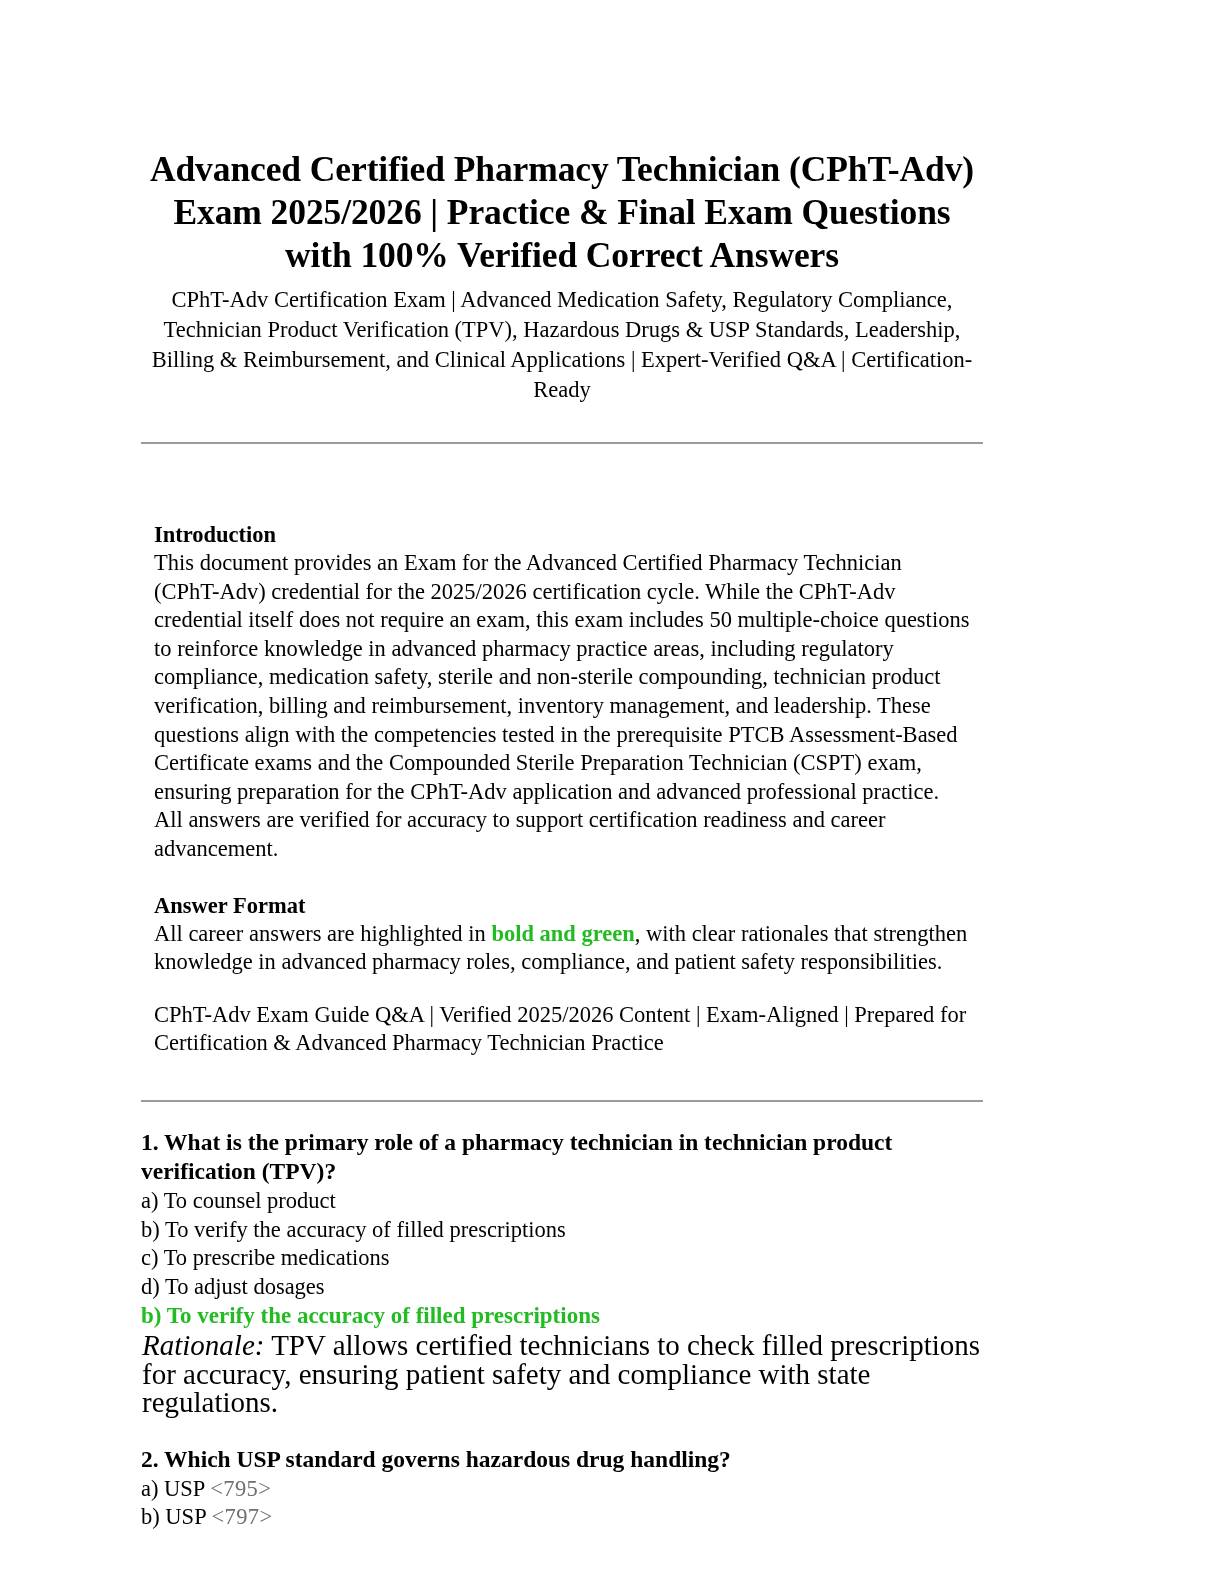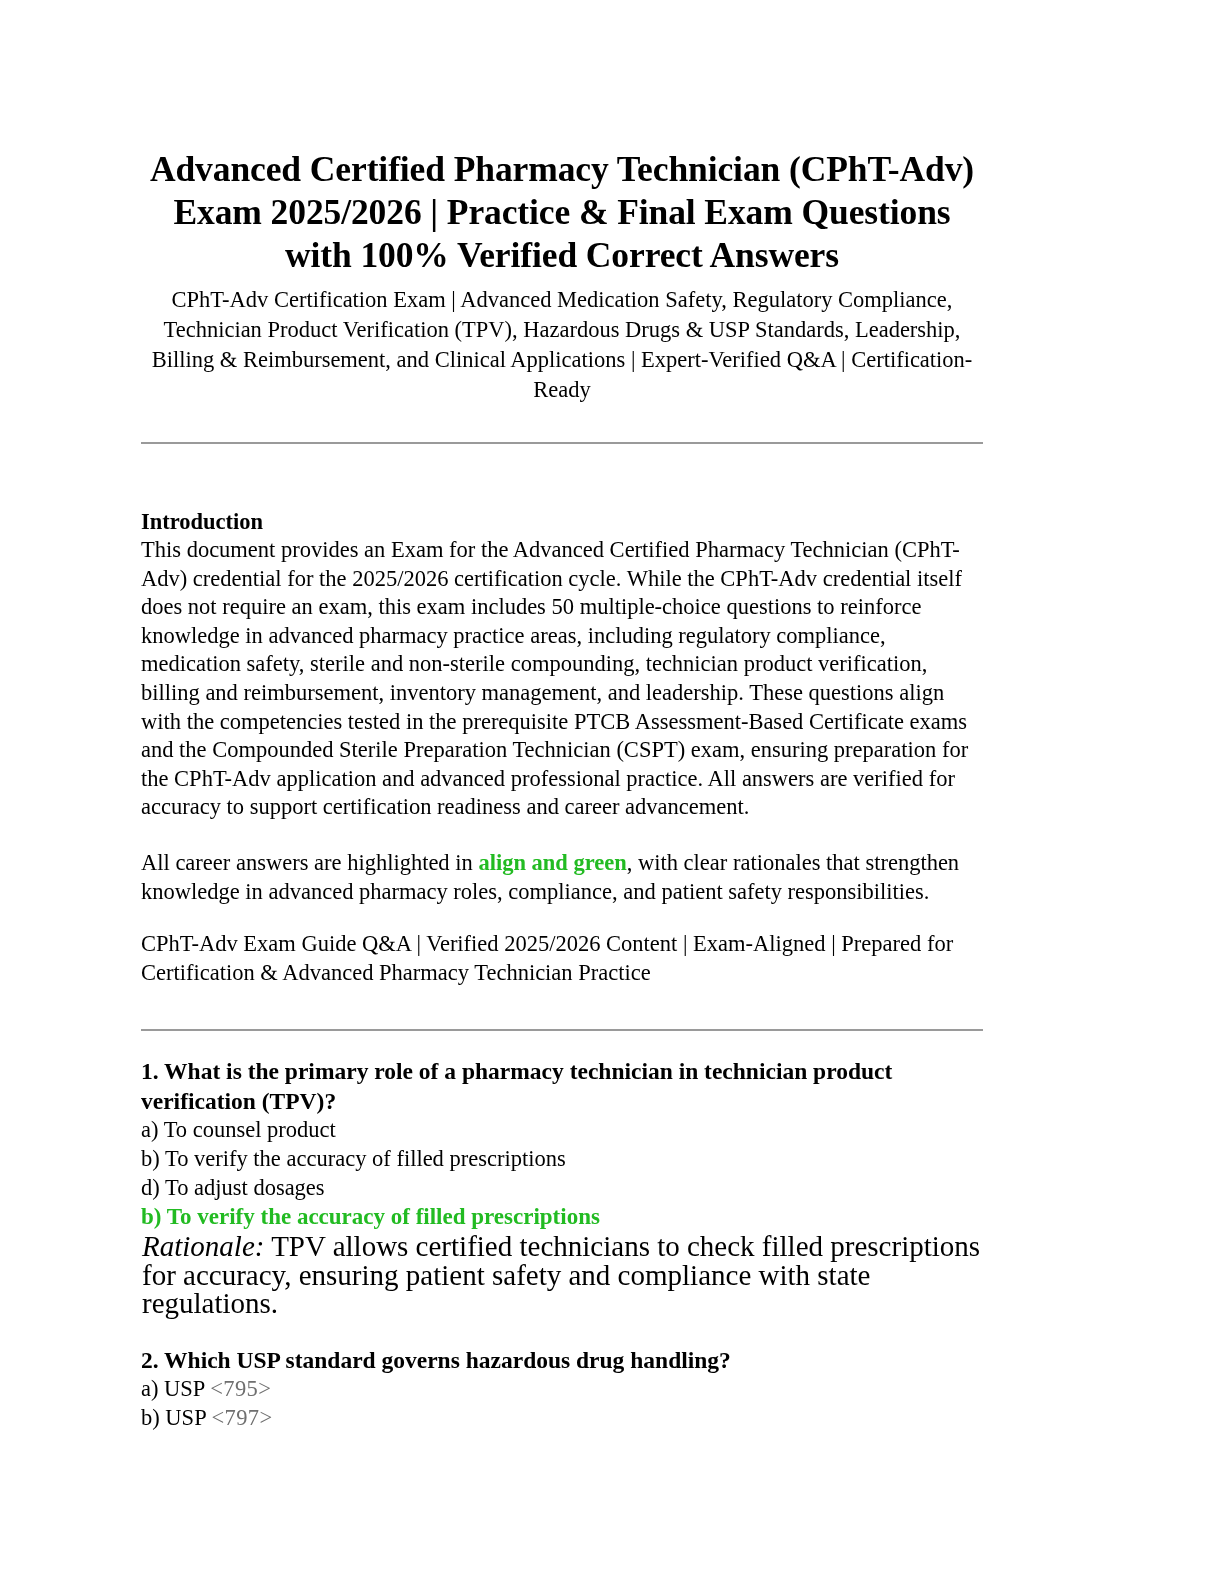--- a/index.html
+++ b/index.html
@@ -50,21 +50,21 @@
     border: none;
     border-top: 2px solid #9a9a9a;
     margin: 0;
     height: 0;
     width: 100%;
   }
   .rule-top { margin-top: 37px; }
   .rule-mid { margin-top: 42px; }
 
   
-  .section { margin: 0; }
+  .section { margin: 13px; }
   .section-heading {
     font-size: 22.5px;
     font-weight: bold;
     line-height: 29px;
     margin: 0;
   }
   .intro-spacer { height: 63px; }
   .body-text {
     font-size: 22.5px;
     line-height: 28.6px;
@@ -128,38 +128,40 @@
   <hr class="rule rule-top">
 
   <div class="intro-spacer"></div>
 
   <div class="section">
     <h2 class="section-heading">Introduction</h2>
     <p class="body-text">This document provides an Exam for the Advanced Certified Pharmacy Technician (CPhT-Adv) credential for the 2025/2026 certification cycle. While the CPhT-Adv credential itself does not require an exam, this exam includes 50 multiple-choice questions to reinforce knowledge in advanced pharmacy practice areas, including regulatory compliance, medication safety, sterile and non-sterile compounding, technician product verification, billing and reimbursement, inventory management, and leadership. These questions align with the competencies tested in the prerequisite PTCB Assessment-Based Certificate exams and the Compounded Sterile Preparation Technician (CSPT) exam, ensuring preparation for the CPhT-Adv application and advanced professional practice. All answers are verified for accuracy to support certification readiness and career advancement.</p>
   </div>
 
   <div class="section section-gap">
+    <h2 class="section-heading">Answer Format</h2>
     <p class="body-text">
-      <span>All career answers are highlighted in </span><span class="green">align and green</span><span>, with clear rationales that strengthen knowledge in advanced pharmacy roles, compliance, and patient safety responsibilities.</span>
+      <span>All career answers are highlighted in </span><span class="green">bold and green</span><span>, with clear rationales that strengthen knowledge in advanced pharmacy roles, compliance, and patient safety responsibilities.</span>
     </p>
   </div>
 
   <div class="section para-gap">
     <p class="body-text">CPhT-Adv Exam Guide Q&amp;A | Verified 2025/2026 Content | Exam-Aligned | Prepared for Certification &amp; Advanced Pharmacy Technician Practice</p>
   </div>
 
   <hr class="rule rule-mid">
 
   <div class="q-block quest-top">
     <p class="q-title">
       <span>1.</span>
       <span>What is the primary role of a pharmacy technician in technician product verification (TPV)?</span>
     </p>
     <p class="q-option">a) To counsel product</p>
     <p class="q-option">b) To verify the accuracy of filled prescriptions</p>
+    <p class="q-option">c) To prescribe medications</p>
     <p class="q-option">d) To adjust dosages</p>
     <p class="q-answer">b) To verify the accuracy of filled prescriptions</p>
     <p class="q-rationale">
       <span class="lbl">Rationale:</span><span> TPV allows certified technicians to check filled prescriptions for accuracy, ensuring patient safety and compliance with state regulations.</span>
     </p>
   </div>
 
   <div class="q-block q-gap">
     <p class="q-title">
       <span>2.</span>

